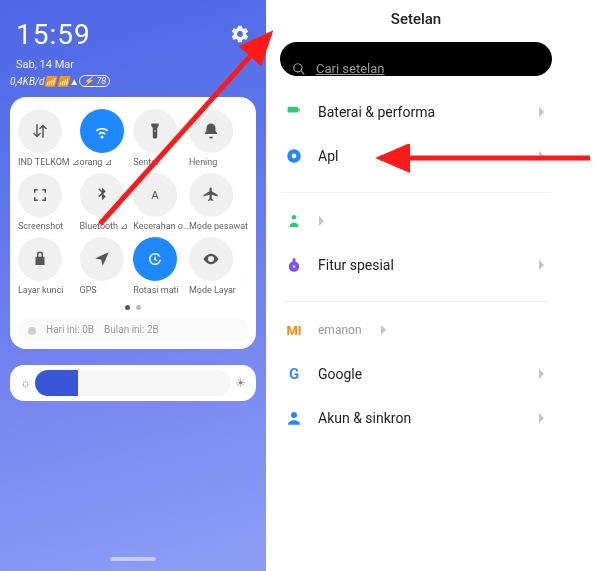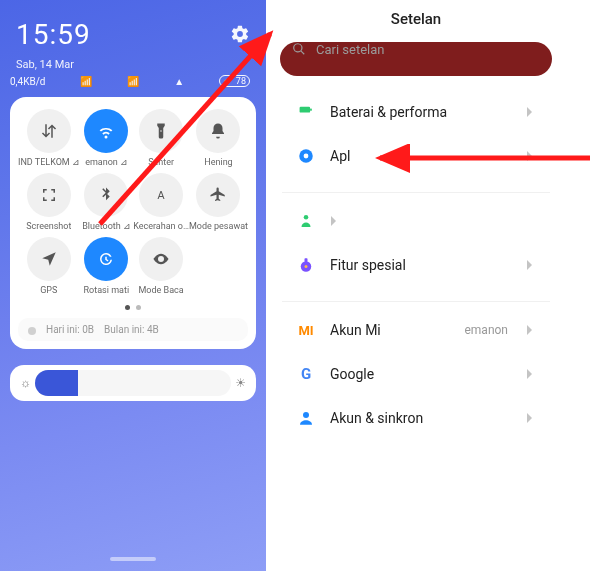--- a/index.html
+++ b/index.html
@@ -14,30 +14,30 @@
     width: 266px; height: 571px;
     background: linear-gradient(165deg, #4c66e6 0%, #5e75ea 30%, #6d7fee 50%, #7b8bf2 70%, #8d9df6 100%);
     color: #fff; position: relative; padding: 10px 10px 0 10px;
   }
   .status-top { display:flex; justify-content:space-between; align-items:flex-start; padding:8px 6px 0 6px;}
   .clock { display:flex; flex-direction:column; }
   .time { font-size:28px; font-weight:400; letter-spacing:1px; }
   .date { font-size:11px; opacity:.9; margin-top:7px;}
   .gear-wrap { padding-top:6px;}
   .gear-wrap svg { width:20px; height:20px; fill:#fff; opacity:.95;}
-  .status-line { display:flex; justify-content:space-between; gap:6px; align-items:center;
-    font-size:10px; padding:4px 6px 8px 0; opacity:.95;}
+  .status-line { display:flex; justify-content:flex-start; align-items:center;
+    font-size:10px; padding:4px 6px 8px 0; opacity:.95;font-style:italic;}
   .status-line .sig { display:inline-block;}
   .batt { border:1px solid #fff; border-radius:7px; padding:0 3px; font-size:9px; display:inline-flex; align-items:center; gap:2px;}
   .panel-card {
     background:#fff; border-radius:16px; padding:12px 8px 8px 8px;
     color:#444; margin-top:2px;
   }
   .grid { display:grid; grid-template-columns:repeat(4,1fr); row-gap:6px; }
-  .tile { display:flex; flex-direction:column; align-items:center; }
+  .tile { display:flex; flex-direction:column; }
   .tile-btn {
     width:44px; height:44px; border-radius:50%;
     background:#f0f0f0; display:flex; align-items:center; justify-content:center;
     color:#555;
   }
   .tile-btn.on { background:#1e88ff; color:#fff; }
   .tile-label { font-size:9px; color:#666; margin-top:4px; white-space:nowrap; max-width:64px; overflow:hidden; text-overflow:ellipsis;}
   .tile-btn svg { width:18px; height:18px; fill:currentColor; }
   .dots { display:flex; justify-content:center; gap:6px; margin-top:10px;}
   .dot { width:5px; height:5px; border-radius:50%; background:#bbb;}
@@ -55,26 +55,26 @@
   }
   .brightness .track { flex:1; height:26px; border-radius:13px; background:#f6f6f6; margin:0 4px; position:relative;}
   .brightness .fill { position:absolute; left:0; top:0; bottom:0; width:22%; background:#3a56d8; border-radius:13px 0 0 13px;}
   .sun { color:#888; font-size:12px;}
   .handle-bar { width:46px; height:4px; background:rgba(255,255,255,.5); border-radius:2px;
     position:absolute; bottom:10px; left:50%; transform:translateX(-50%);}
   
   .right { width:300px; height:571px; background:#fff; color:#222; position:relative; }
   .r-title { text-align:center; font-size:15px; font-weight:500; padding:10px 0 10px;}
   .search {
-    margin:4px 14px 14px; height:34px; background:#7f1d1d; border-radius:17px;
-    display:flex; align-items:flex-start; padding:0 12px; color:#9a9a9a; gap:10px;
+    margin:4px 14px 14px; height:34px; background:#000000; border-radius:17px;
+    display:flex; align-items:flex-end; padding:0 12px; color:#9a9a9a; gap:10px;text-decoration:underline;
   }
   .search svg{width:14px;height:14px;fill:#9a9a9a;}
   .search-text{font-size:13px;}
-  .group { padding:0 16px 8px;}
+  .group { padding:0 4px 8px;}
   .row {
     display:flex; align-items:center; padding:12px 16px 12px 14px; gap:14px;
   }
   .row .ico { width:20px; height:20px; display:flex; align-items:center; justify-content:center; font-size:16px;}
   .row .lbl { flex:1; font-size:14px; color:#222; line-height:1.2;}
   .row .sub { font-size:12px; color:#999; margin-right:4px;text-align:right;}
   .row .chev { color:#c4c4c4;}
   .row .chev svg{width:8px;height:12px;fill:#c4c4c4;}
   .divider { height:1px; background:#f0f0f0; margin:6px 16px;}
   
@@ -112,21 +112,21 @@
             </svg>
           </div>
           <div class="tile-label">IND TELKOM ⊿</div>
         </div>
         <div class="tile">
           <div class="tile-btn on">
             <svg viewBox="0 0 24 24">
               <path d="M12 18a2 2 0 1 0 2 2 2 2 0 0 0-2-2Zm0-5a7 7 0 0 0-5 2.1l1.8 1.8a4.5 4.5 0 0 1 6.4 0l1.8-1.8A7 7 0 0 0 12 13Zm0-5A12 12 0 0 0 3.5 11l1.8 1.8a9.5 9.5 0 0 1 13.4 0L20.5 11A12 12 0 0 0 12 8Z"></path>
             </svg>
           </div>
-          <div class="tile-label">emanon ⊿</div>
+          <div class="tile-label">orang ⊿</div>
         </div>
         <div class="tile">
           <div class="tile-btn">
             <svg viewBox="0 0 24 24">
               <path d="M7 2h10v3l-2 3v12a2 2 0 0 1-2 2h-2a2 2 0 0 1-2-2V8L7 5Zm5 9a1 1 0 1 0 1 1 1 1 0 0 0-1-1Z"></path>
             </svg>
           </div>
           <div class="tile-label">Senter</div>
         </div>
         <div class="tile">
@@ -165,50 +165,58 @@
           <div class="tile-btn">
             <svg viewBox="0 0 24 24">
               <path d="M21 14v-2l-8-5V3.5a1.5 1.5 0 0 0-3 0V7l-8 5v2l8-2.5V17l-2 1.5V20l3.5-1 3.5 1v-1.5L13 17v-5.5Z"></path>
             </svg>
           </div>
           <div class="tile-label">Mode pesawat</div>
         </div>
         <div class="tile">
           <div class="tile-btn">
             <svg viewBox="0 0 24 24">
+              <path d="M12 2a4 4 0 0 0-4 4v3H6v11h12V9h-2V6a4 4 0 0 0-4-4Zm-2 4a2 2 0 1 1 4 0v3h-4Z"></path>
+            </svg>
+          </div>
+          <div class="tile-label">Layar kunci</div>
+        </div>
+        <div class="tile">
+          <div class="tile-btn">
+            <svg viewBox="0 0 24 24">
               <path d="M3 11 21 3l-8 18-2-8Z"></path>
             </svg>
           </div>
           <div class="tile-label">GPS</div>
         </div>
         <div class="tile">
           <div class="tile-btn on">
             <svg viewBox="0 0 24 24">
               <path d="M12 4a8 8 0 0 1 7.4 5h-2.2A6 6 0 1 0 18 13h2a8 8 0 1 1-8-9Zm-1 5h2v3.3l2.3 1.3-1 1.7L11 13Z"></path>
             </svg>
           </div>
           <div class="tile-label">Rotasi mati</div>
         </div>
         <div class="tile">
           <div class="tile-btn">
             <svg viewBox="0 0 24 24">
               <path d="M12 5C6 5 2 12 2 12s4 7 10 7 10-7 10-7-4-7-10-7Zm0 11a4 4 0 1 1 4-4 4 4 0 0 1-4 4Z"></path>
             </svg>
           </div>
-          <div class="tile-label">Mode Baca</div>
+          <div class="tile-label">Mode Layar</div>
         </div>
       </div>
     <div class="dots">
       <div class="dot active"></div>
       <div class="dot"></div>
     </div>
     <div class="usage">
       <span class="bullet"></span>
       <span>Hari ini: 0B</span>
-      <span>Bulan ini: 4B</span>
+      <span>Bulan ini: 2B</span>
     </div>
   </div>
 
   <div class="brightness">
     <span class="sun">☼</span>
     <div class="track">
       <div class="fill"></div>
     </div>
     <span class="sun">☀</span>
   </div>
@@ -277,21 +285,20 @@
               <path d="M1 1l5 5-5 5"></path>
             </svg></span>
         </div>
       </div>
       <div class="divider"></div>
       <div class="group">
         <div class="row">
           <span class="ico">
             <span style="font-weight:700;color:#ff8a00;font-size:13px;">MI</span>
           </span>
-          <span class="lbl">Akun Mi</span>
           <span class="sub">emanon</span>
           <span class="chev"><svg viewBox="0 0 8 12">
               <path d="M1 1l5 5-5 5"></path>
             </svg></span>
         </div>
         <div class="row">
           <span class="ico">
             <span style="font-weight:700;font-size:15px;"><span style="color:#4285F4">G</span></span>
           </span>
           <span class="lbl">Google</span>

